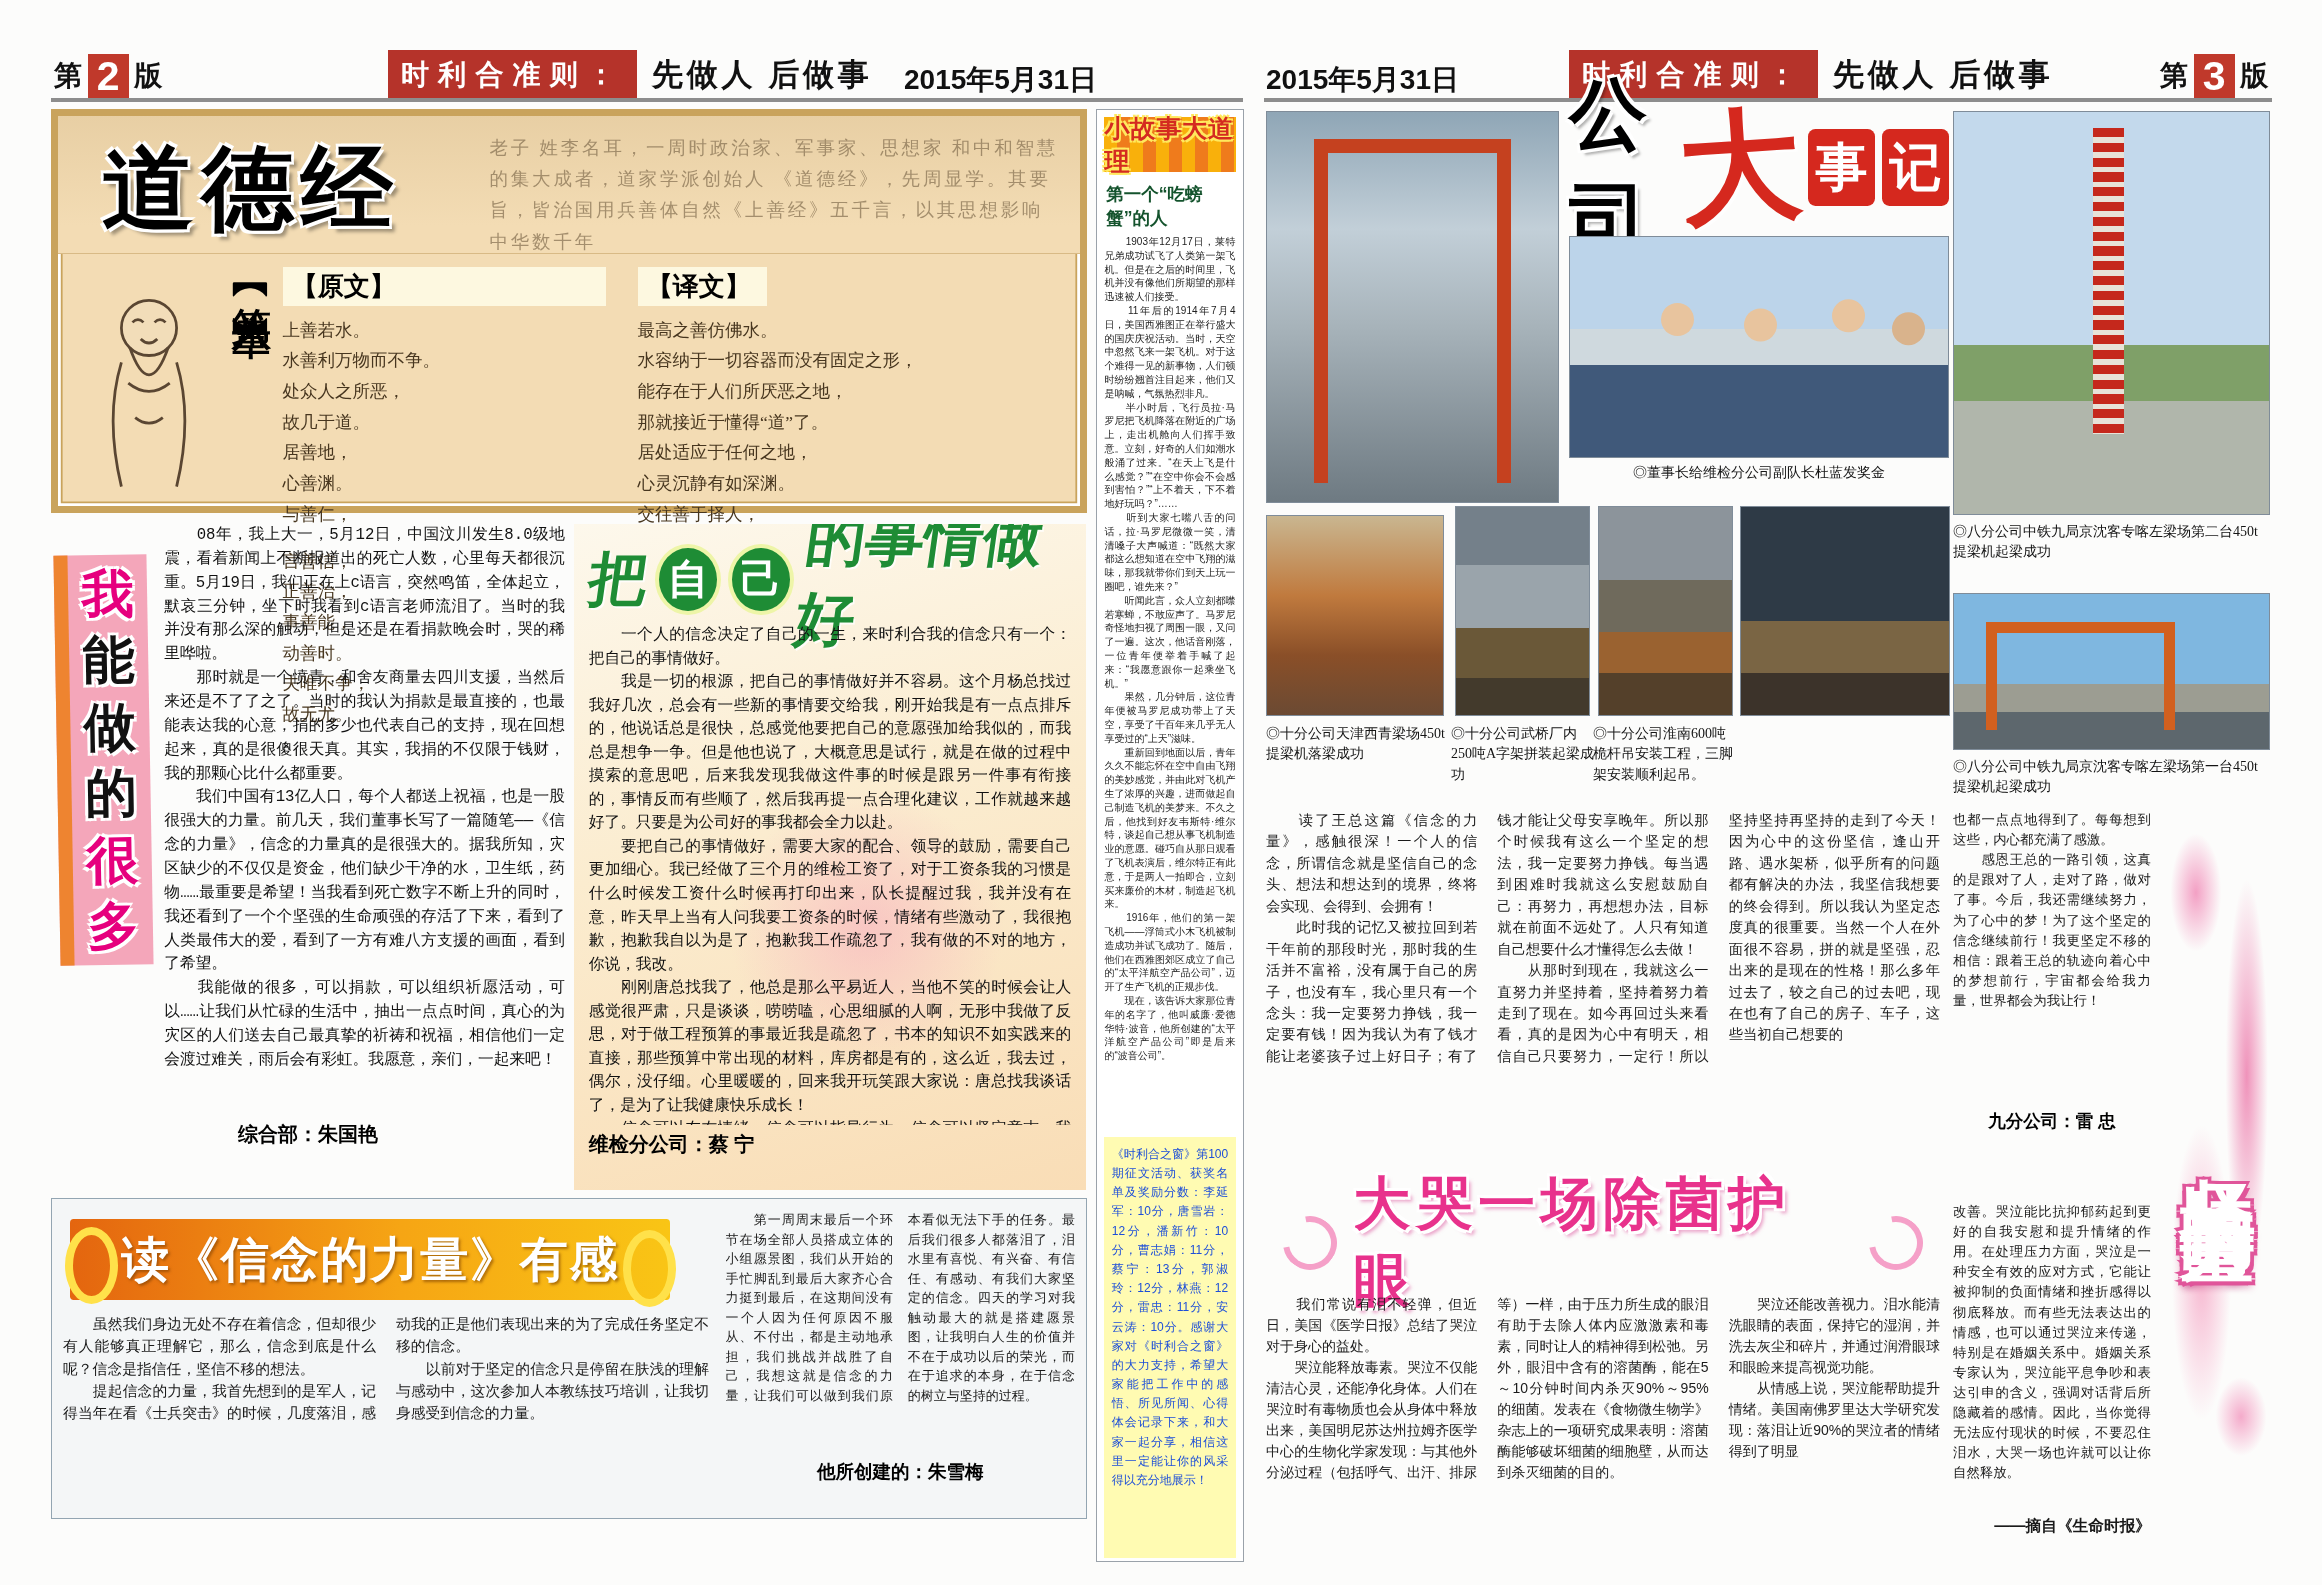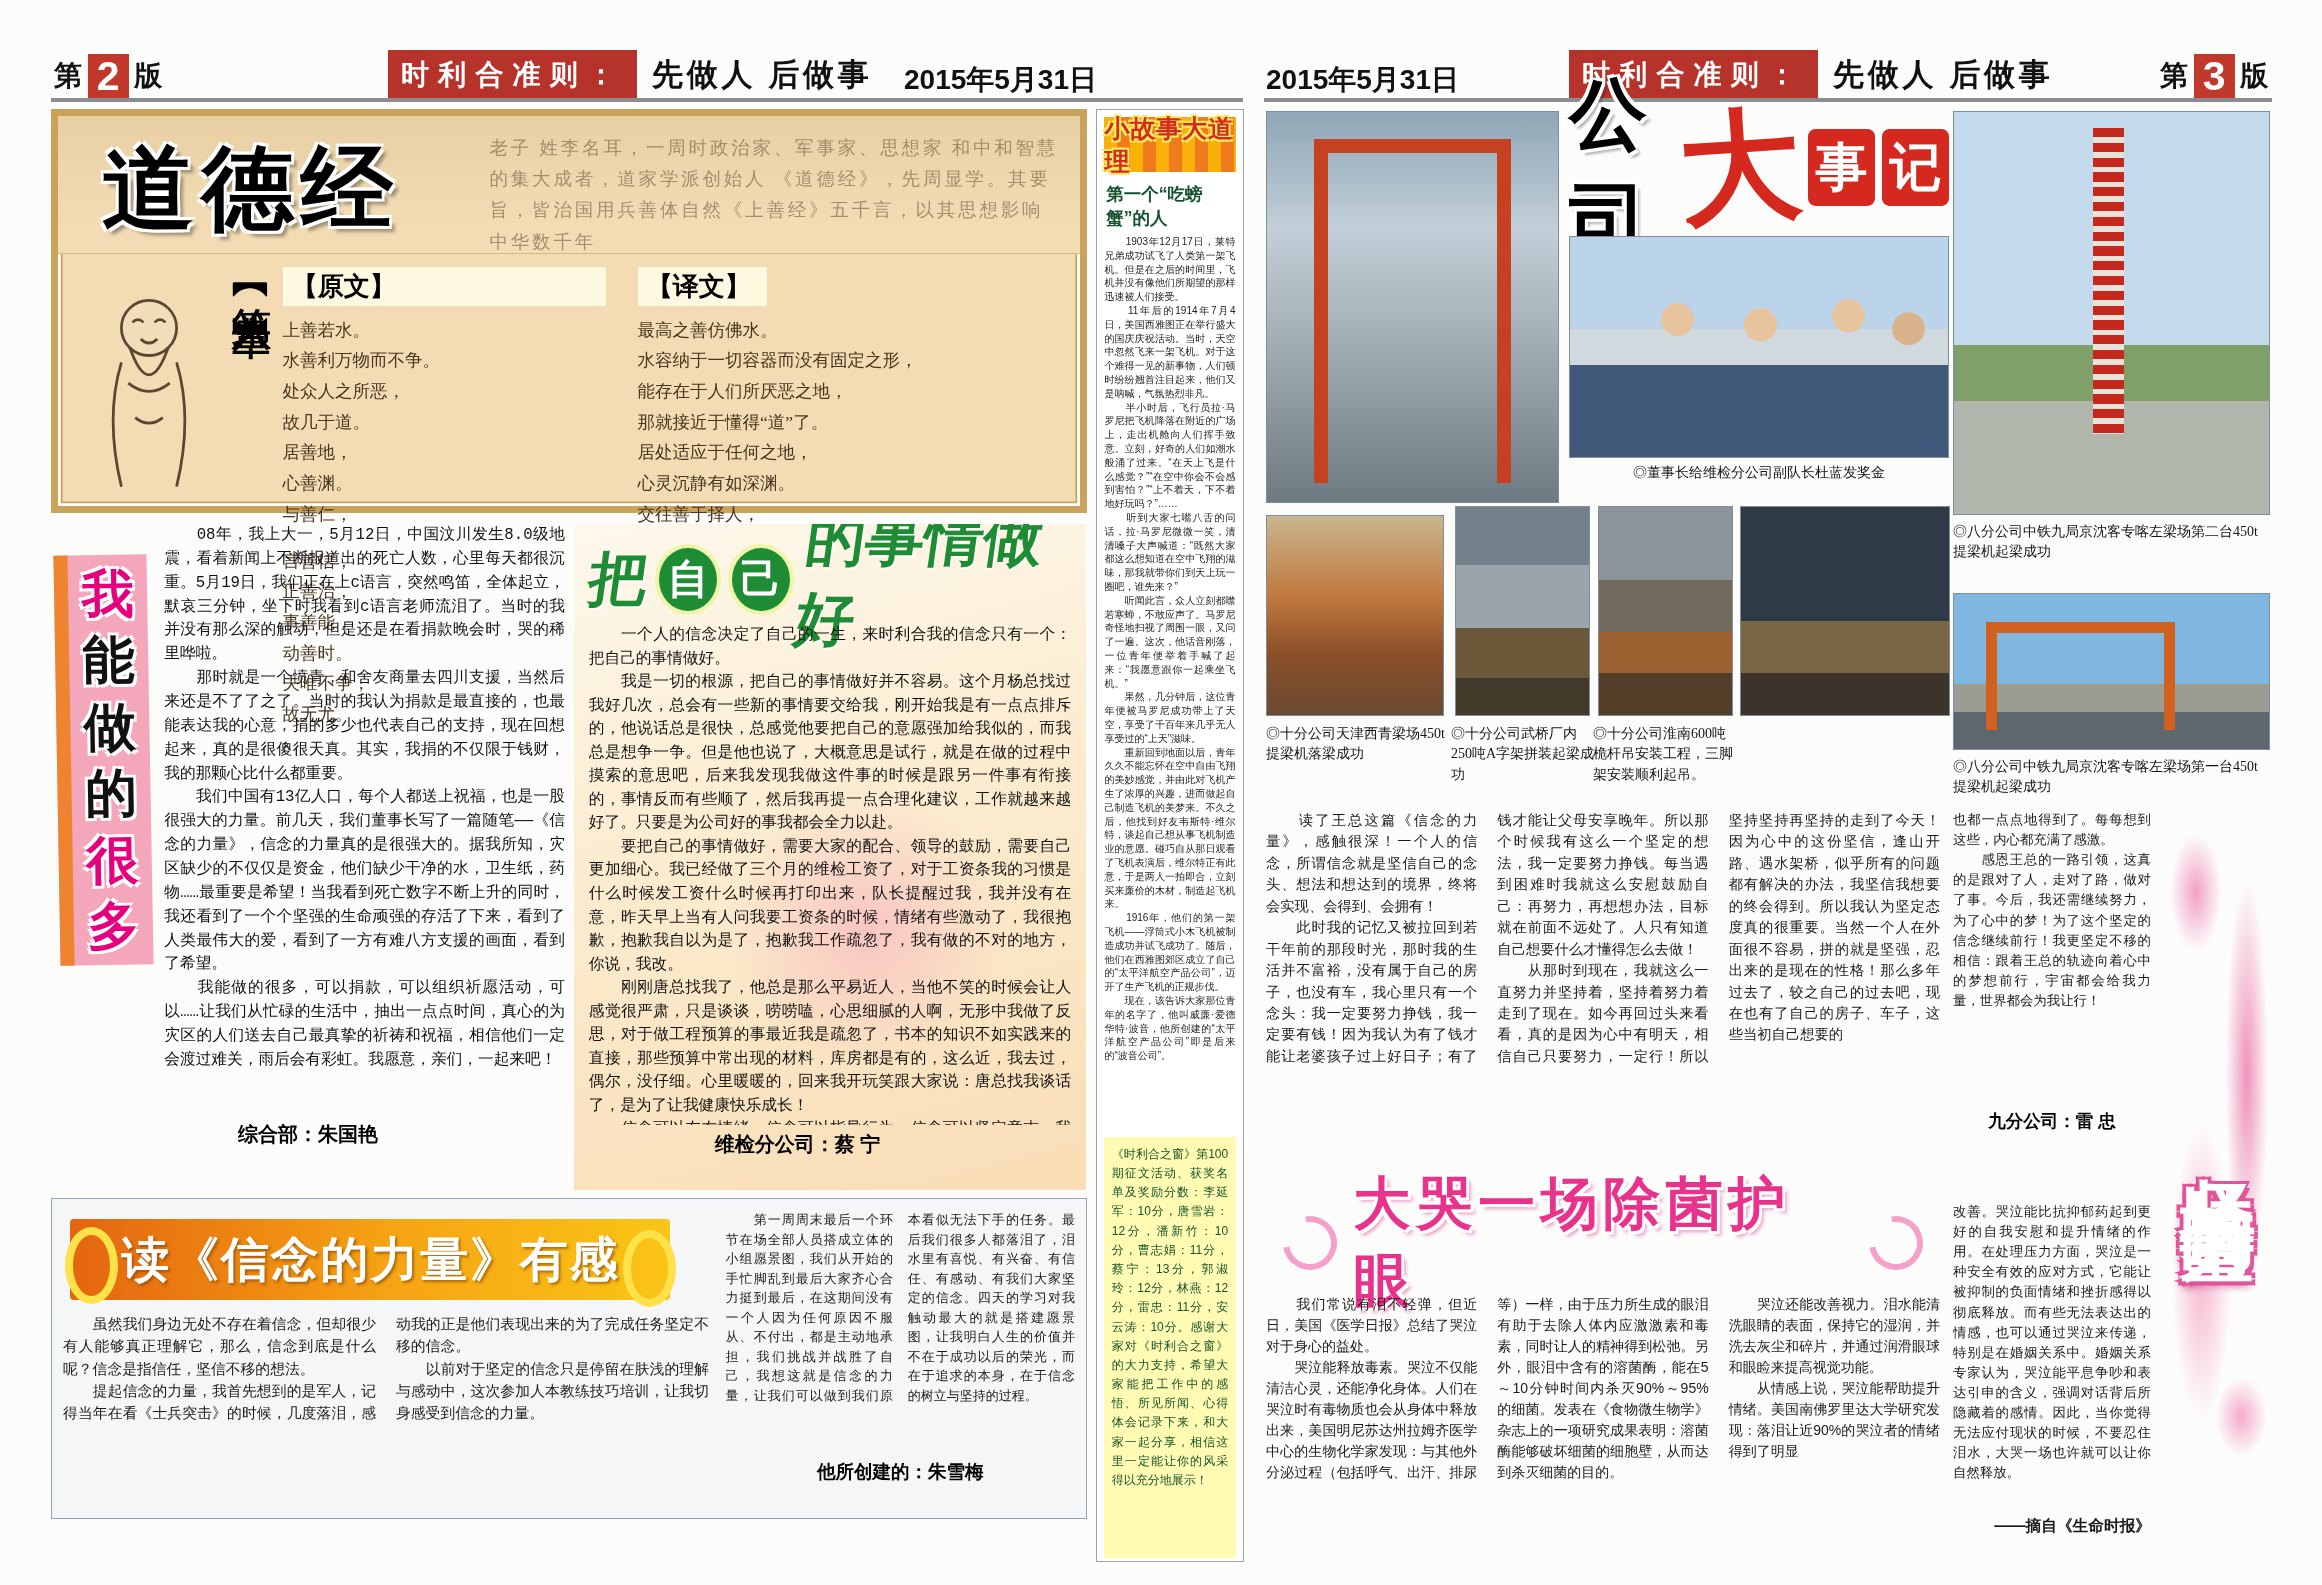--- a/index.html
+++ b/index.html
@@ -35,21 +35,21 @@
   .ddj-col{font-family:"Liberation Serif",serif;font-size:17.5px;line-height:1.75;color:#463категория622;
      color:#47361f;white-space:pre-line;}
   
   .strip{border:1.8px solid #9aa2aa;background:#fff;padding:7.4px;}
   .strip-brand{height:55px;display:flex;align-items:center;justify-content:center;
      background:repeating-linear-gradient(90deg,#f9b00b 0 13px,#ef7b1c 13px 26px);
      font-size:25px;font-weight:bold;color:#d42b20;letter-spacing:0.9px;
      text-shadow:-1.8px -1.8px 0 #ffe95e,1.8px -1.8px 0 #ffe95e,-1.8px 1.8px 0 #ffe95e,1.8px 1.8px 0 #ffe95e;}
   .strip-title{font-size:17.5px;font-weight:bold;color:#14532d;margin:9.2px 1.8px 5.5px 1.8px;}
   .strip-body{font-size:10px;line-height:1.38;color:#222;white-space:pre-line;text-align:justify;height:895px;overflow:hidden;}
-  .strip-notice{margin-top:7.4px;background:#fffbb2;color:#14532d;font-size:12px;line-height:1.6;
+  .strip-notice{margin-top:7.4px;background:#fffbb2;color:#1d4ed8;font-size:12px;line-height:1.6;
      padding:7.4px;white-space:pre-line;text-align:justify;height:406px;overflow:hidden;}
   
   .woneng{overflow:hidden;}
   .ribbon{float:left;width:79px;height:399px;margin:31px 14.8px 5.5px 5.5px;background:#f4a6ba;
      border-left:14.8px solid #ee8430;display:flex;flex-direction:column;align-items:center;
      justify-content:space-around;padding:5.5px 0;transform:rotate(-1deg);}
   .ribbon span{font-size:52px;font-weight:bold;line-height:1;
      text-shadow:-2.8px -2.8px 0 #fff,2.8px -2.8px 0 #fff,-2.8px 2.8px 0 #fff,2.8px 2.8px 0 #fff;}
   .ribbon .pink{color:#e6007e;}
   .ribbon .black{color:#111;}
@@ -58,21 +58,21 @@
   .byline{font-weight:bold;color:#000;}
   .bazi{background:linear-gradient(165deg,#fdf8ec 0%,#fbeccf 45%,#f9ddb6 100%);padding:13px 14.8px;overflow:hidden;}
   .bazi::before{content:"";position:absolute;left:30%;top:40%;width:277px;height:277px;border-radius:50%;
      background:radial-gradient(circle,rgba(247,170,190,.55),rgba(247,170,190,0) 70%);}
   .bazi-head{position:relative;display:flex;align-items:center;justify-content:center;gap:7.4px;height:85px;}
   .bazi-head .scr{font-size:59px;font-weight:bold;color:#1e8c35;font-family:"Liberation Serif",serif;
      transform:skewX(-8deg);text-shadow:1.8px 1.8px 0 rgba(255,255,255,.8);}
   .gcircle{width:63px;height:63px;border-radius:50%;background:#1e8c35;border:4.6px solid #eef5a8;
      display:flex;align-items:center;justify-content:center;color:#fff;font-size:41px;font-weight:bold;}
   .bazi .article-body{position:relative;font-size:15.7px;line-height:1.5;color:#111;height:503px;overflow:hidden;}
-  .bazi .byline{position:relative;text-align:center;padding-right:65px;font-size:20px;margin-top:5.5px;}
+  .bazi .byline{position:relative;text-align:left;padding-right:65px;font-size:20px;margin-top:5.5px;}
   .woneng .byline{text-align:center;font-size:20px;margin-top:5.5px;}
   
   .duxn{border:1.8px solid #93a5b2;background:#f4f6f7;padding:11px;display:flex;gap:16.6px;}
   .duxn-left{width:646px;flex:none;}
   .duxn-banner{position:relative;width:600px;height:81px;margin:9.2px 0 13px 7.4px;
      background:linear-gradient(90deg,#e4650f,#f6a514 55%,#f9c515);border-radius:3.7px;
      display:flex;align-items:center;justify-content:center;}
   .duxn-banner .ring{position:absolute;width:37px;height:61px;border:8.3px solid #ffe14a;border-radius:50%;}
   .duxn-banner .ring.l{left:-5.5px;top:7.4px;}
   .duxn-banner .ring.r{right:-5.5px;top:11px;}

